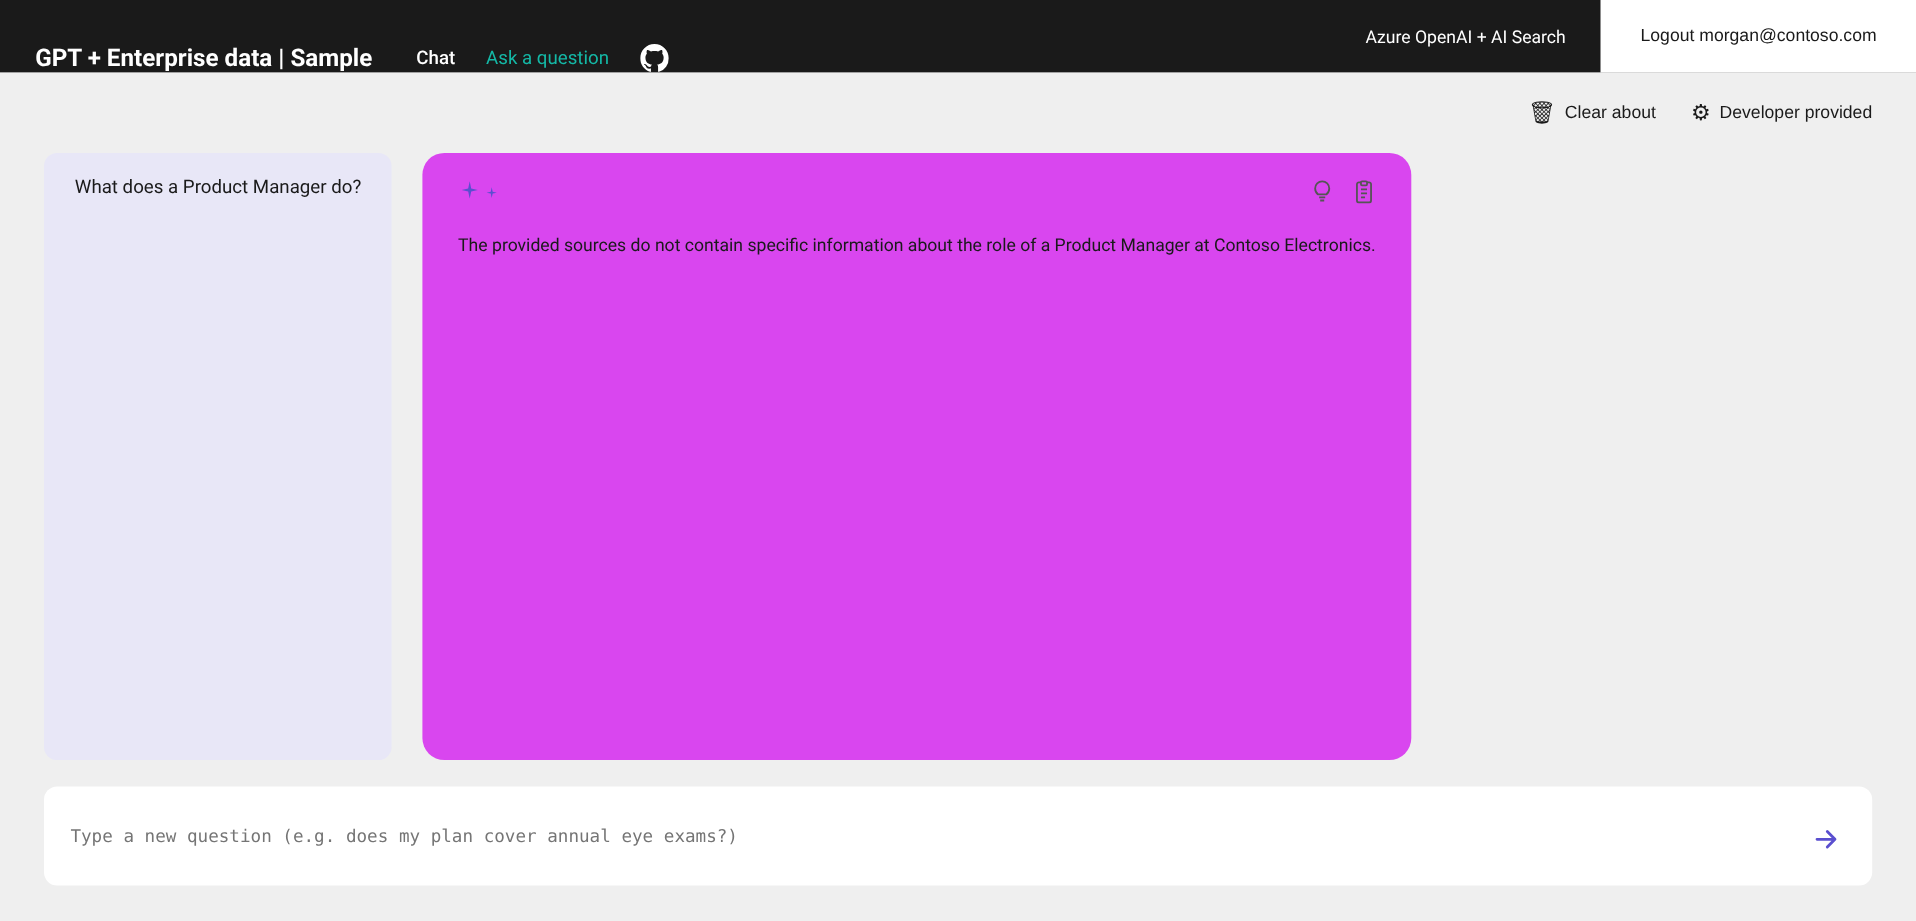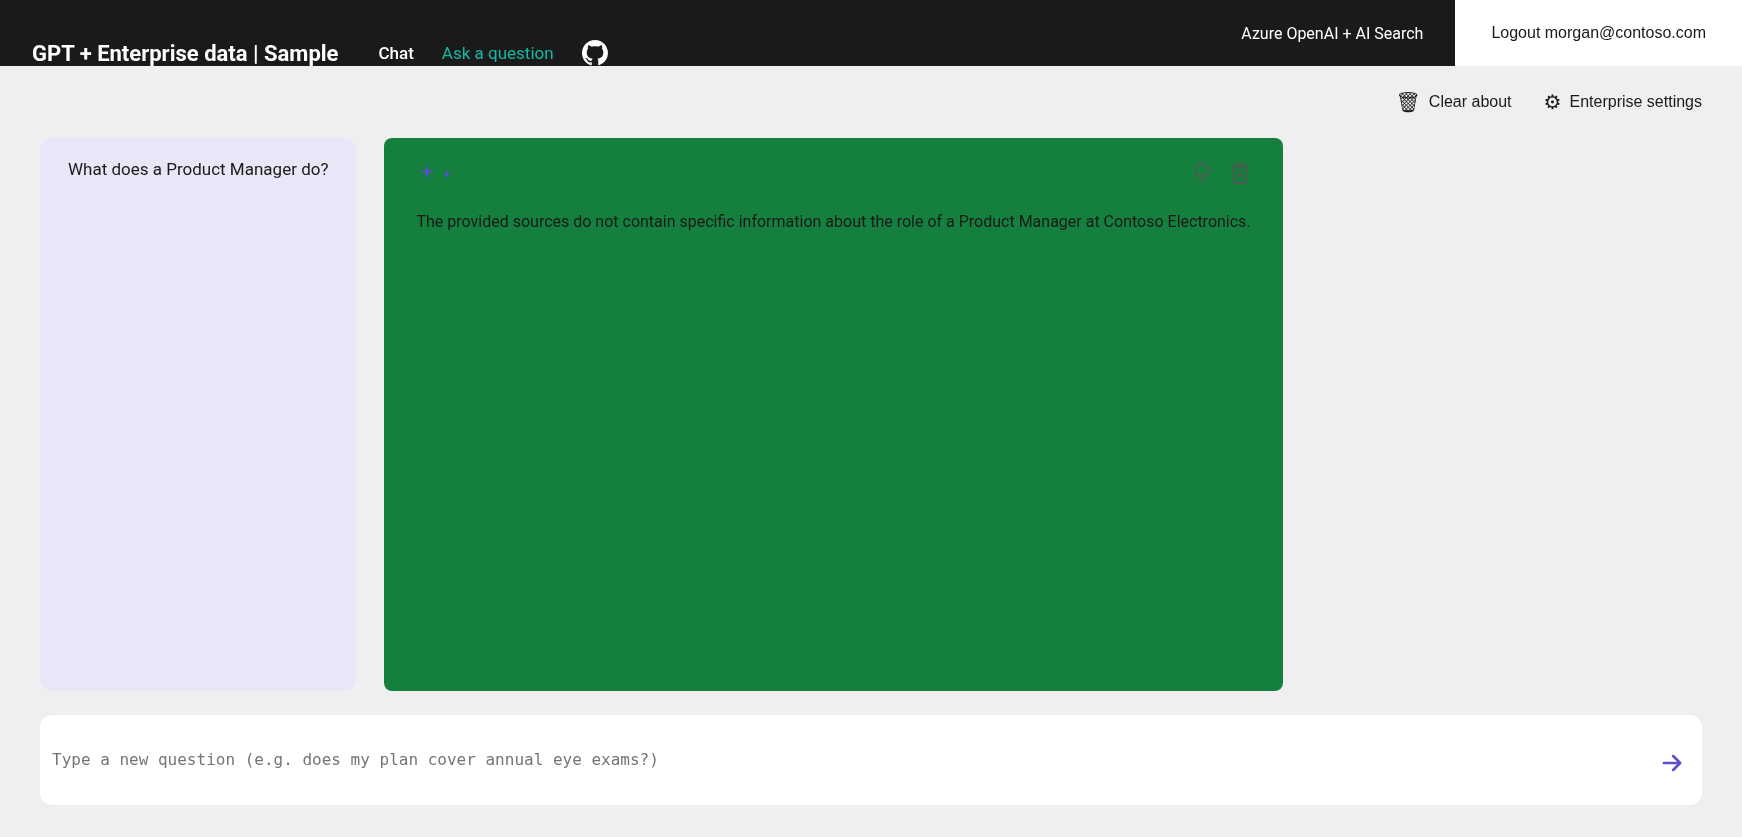--- a/index.html
+++ b/index.html
@@ -145,22 +145,22 @@
       line-height: 1.4;
     }
 
     
     .ai-response-wrapper {
       display: flex;
       justify-content: flex-start;
     }
 
     .ai-response {
-      background: #15803d;
-      border-radius: 8px;
+      background: #d946ef;
+      border-radius: 20px;
       padding: 24px 32px;
       max-width: 1100px;
       width: 100%;
       position: relative;
     }
 
     .ai-response-header {
       display: flex;
       justify-content: space-between;
       align-items: flex-start;
@@ -192,21 +192,21 @@
     }
 
     
     .input-area {
       margin-top: 24px;
     }
 
     .input-container {
       background: #ffffff;
       border-radius: 12px;
-      padding: 20px 12px;
+      padding: 20px 24px;
       display: flex;
       align-items: center;
       gap: 12px;
       min-height: 90px;
     }
 
     .chat-input {
       flex: 1;
       border: none;
       outline: none;
@@ -278,21 +278,21 @@
 
 <main class="main-content">
 
   <div class="action-bar">
     <button class="action-btn">
       <span class="action-btn-icon">🗑</span>
       <span>Clear about</span>
     </button>
     <button class="action-btn">
       <span class="action-btn-icon">⚙</span>
-      <span>Enterprise settings</span>
+      <span>Developer provided</span>
     </button>
   </div>
 
   <div class="chat-area">
 
     <div class="user-message-wrapper">
       <div class="user-message">What does a Product Manager do?</div>
     </div>
 
     <div class="ai-response-wrapper">

